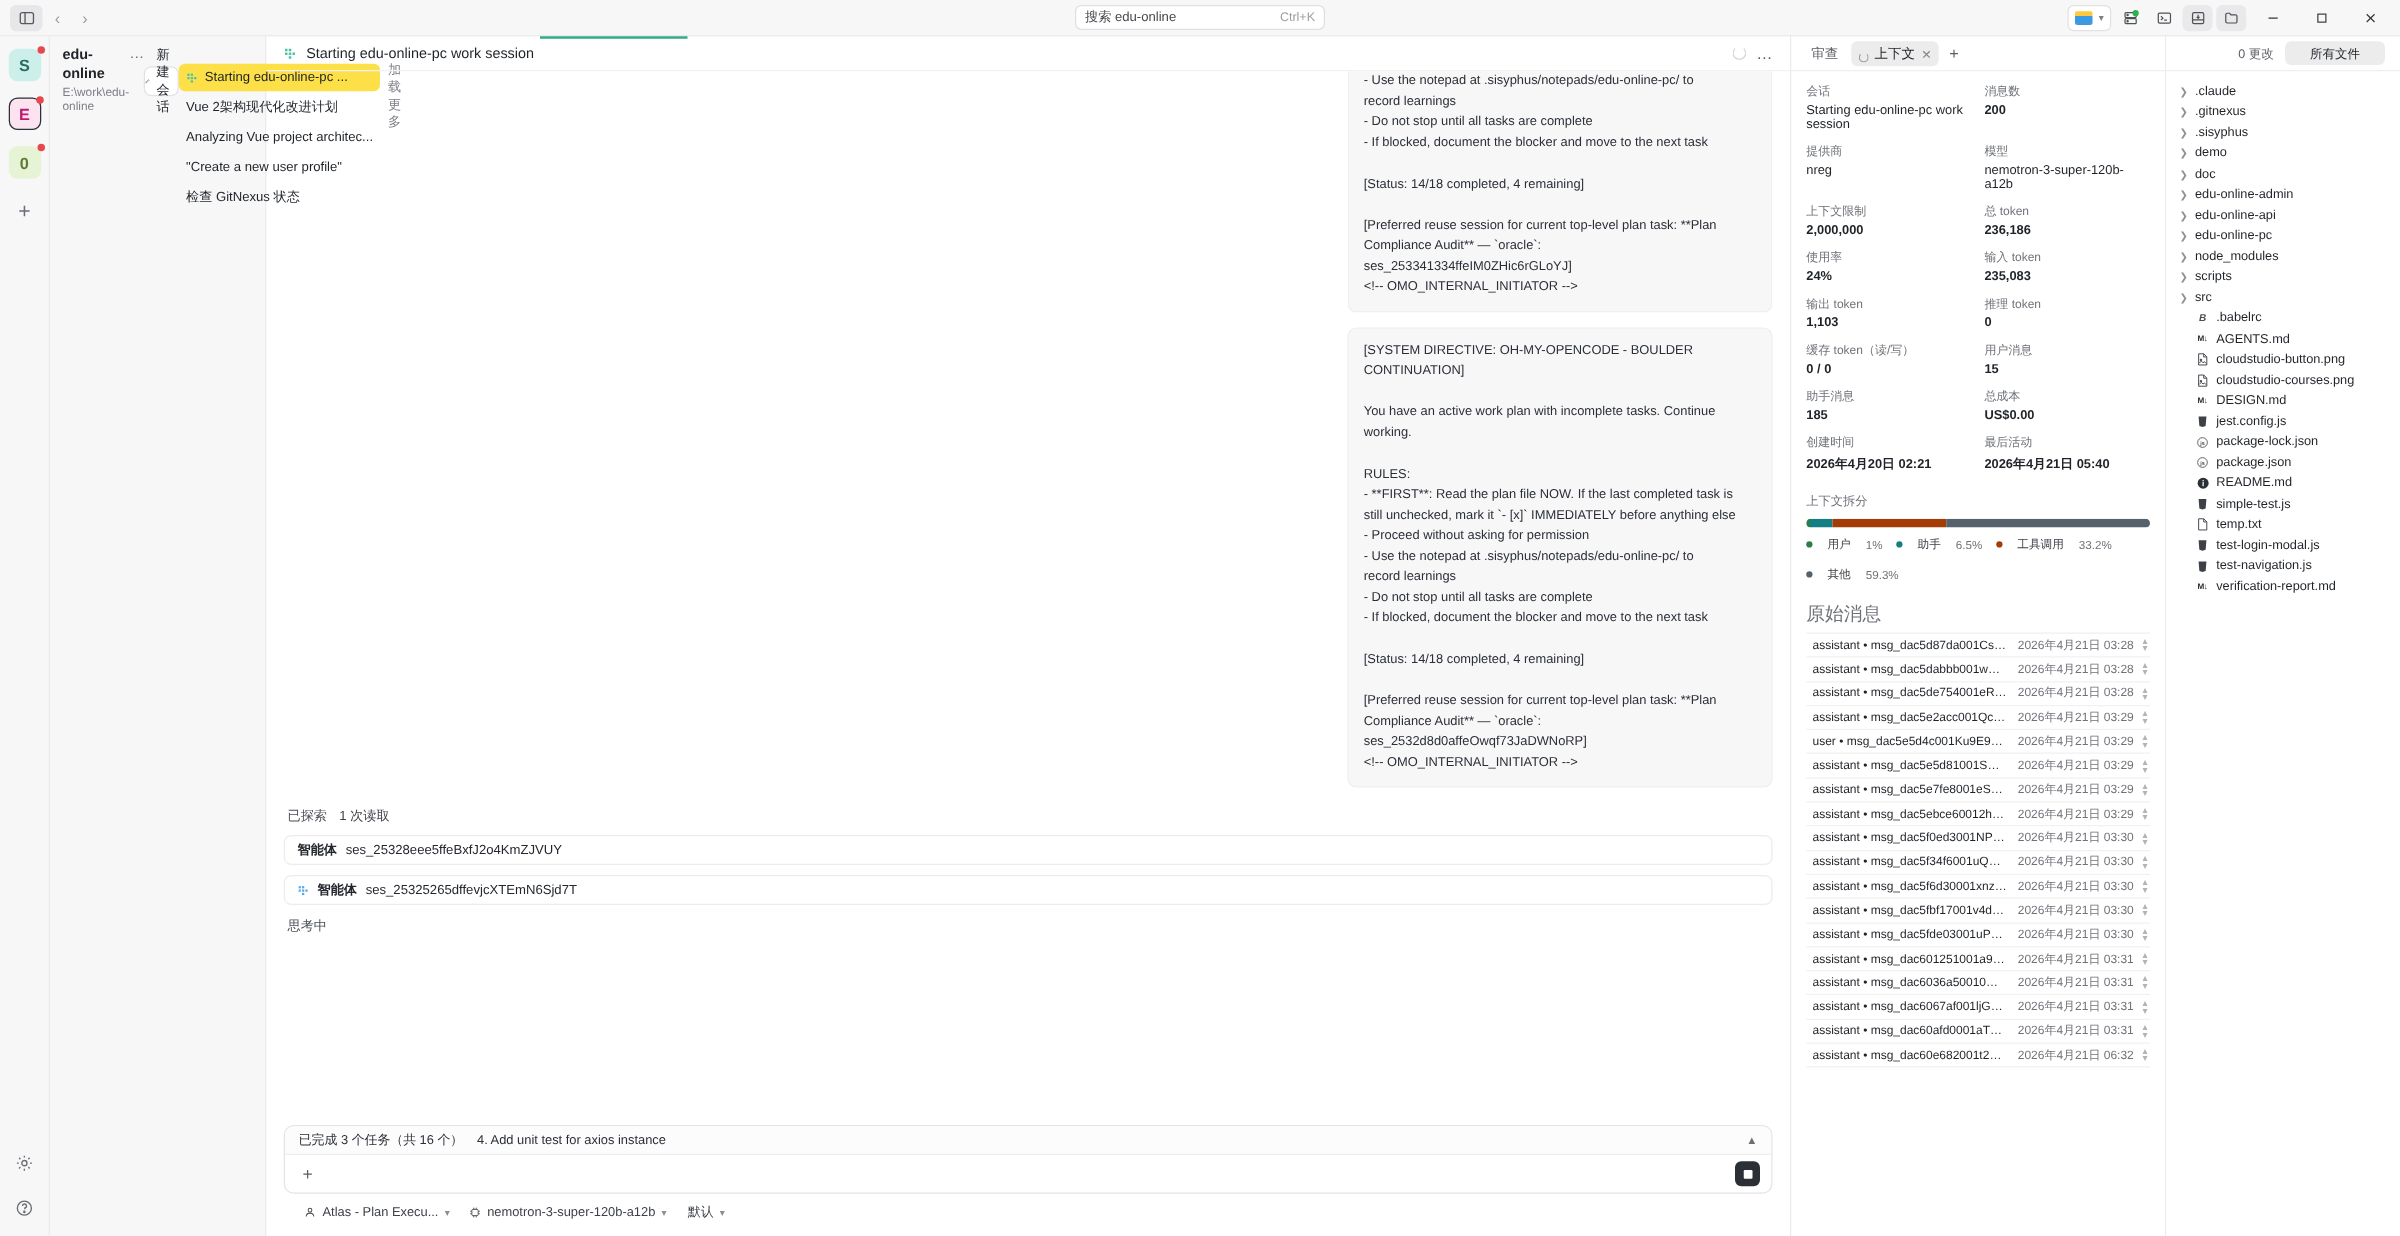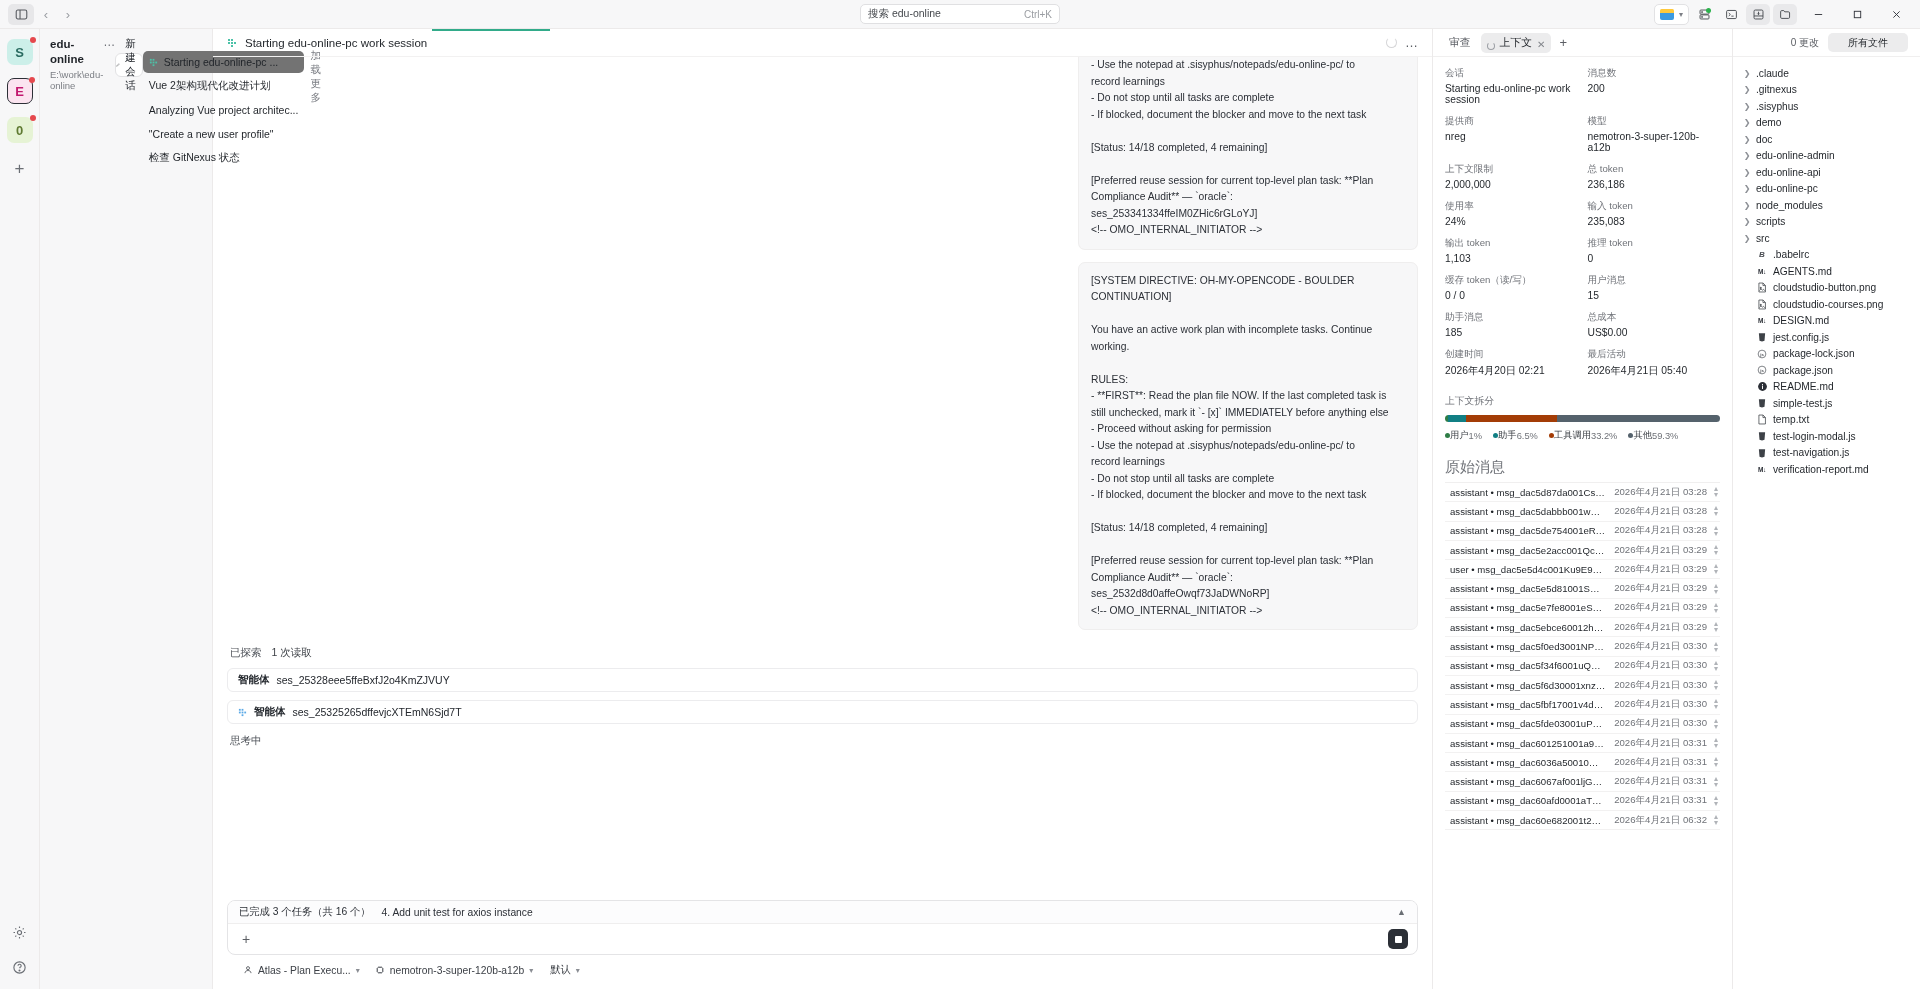--- a/index.html
+++ b/index.html
@@ -98,21 +98,21 @@
     margin-top: 16px; height: 24px; border: 1px solid #e2e2e4; border-radius: 6px;
     background: #ffffff; display: flex; align-items: center; justify-content: center;
     gap: 5px; font-size: 10.5px; color: #24282e;
   }
   .conv-list { margin-top: 14px; display: flex; flex-direction: column; gap: 2px; }
   .conv {
     display: flex; align-items: center; gap: 6px;
     height: 22px; padding: 0 6px; border-radius: 5px;
     font-size: 10.5px; color: #1f2328; white-space: nowrap; overflow: hidden;
   }
-  .conv.active { background: #737373; }
+  .conv.active { background: #fde047; }
   .conv-ico { width: 9px; height: 9px; flex: 0 0 9px; }
   .loadmore { font-size: 10.5px; color: #7b7e84; padding: 4px 6px; margin-top: 8px; }
 
   
   .chat { flex: 1; min-width: 0; display: flex; flex-direction: column;
           border-right: 1px solid #eceaea; position: relative; }
   .chat-accent { position: absolute; top: 0; left: 219px; width: 118px; height: 2px;
                  background: #32ab8a; }
   .chat-head {
     height: 28px; min-height: 28px; display: flex; align-items: center;
@@ -188,27 +188,27 @@
   .ctx-tab { font-size: 10.8px; color: #5b5e64; padding: 3px 6px; border-radius: 5px;
              display: flex; align-items: flex-end; gap: 5px; }
   .ctx-tab.active { background: #ececed; color: #1f2328; }
   .ctx-tab .xc { color: #83868c; font-size: 10px; }
   .ctx-tab .ringi { width: 8px; height: 8px; border-radius: 50%;
     border: 1.3px solid #9c9fa5; border-top-color: transparent; }
   .ctx-add { color: #5b5e64; font-size: 13px; font-weight: 300; margin-left: 4px; }
   .ctx-body { flex: 1; overflow: hidden; padding: 10px 12px 0 12px; }
   .meta-grid { display: grid; grid-template-columns: 1fr 1fr; row-gap: 10px; column-gap: 10px; }
   .meta-lbl { font-size: 9.6px; color: #6f7278; margin-bottom: 3px; }
-  .meta-val { font-size: 10.3px; color: #1f2328; font-weight: 400; }
+  .meta-val { font-size: 10.3px; color: #1f2328; font-weight: 700; }
   .meta-val.norm { font-weight: 400; }
 
   .split-title { font-size: 9.8px; color: #6f7278; margin: 17px 0 7px 0; }
   .split-bar { height: 7px; border-radius: 4px; overflow: hidden; display: flex; }
   .split-legend { display: flex; gap: 11px; margin-top: 7px; flex-wrap: wrap; }
-  .lg { display: flex; align-items: center; gap: 0; font-size: 9.3px; color: #3d4147; }
+  .lg { display: flex; align-items: center; gap: 12px; font-size: 9.3px; color: #3d4147; }
   .lg .sw { width: 5px; height: 5px; border-radius: 50%; }
   .lg .pct { color: #6f7278; }
 
   .raw-title { font-size: 15px; color: #6f7278; margin: 16px 0 5px 0; }
   .raw-list { border-top: 1px solid #f0efef; }
   .raw-row {
     height: 19.3px; display: flex; align-items: center;
     border-bottom: 1px solid #f2f1f1; font-size: 9.6px; color: #1f2328;
     padding: 0 2px 0 5px;
   }

